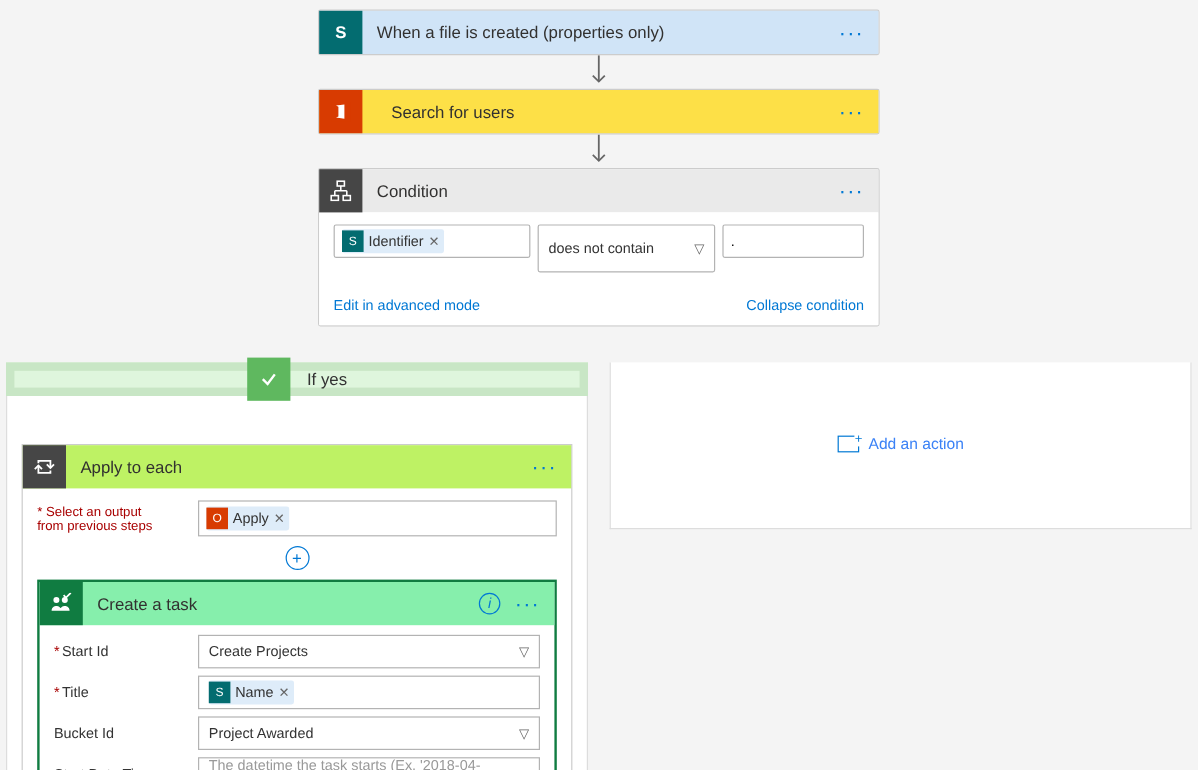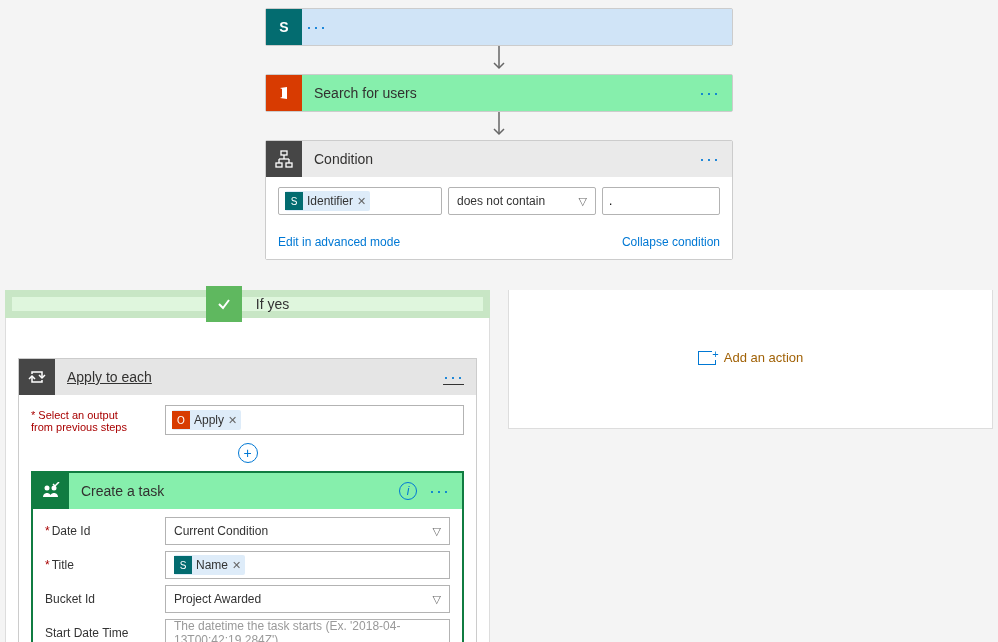--- a/index.html
+++ b/index.html
@@ -1,57 +1,57 @@
 <!DOCTYPE html>
 <html><head>
 <meta charset="utf-8">
 <style>
 * { box-sizing: border-box; margin: 0; padding: 0; font-family: "Segoe UI", Arial, sans-serif; }
 body { background: #f4f4f4; font-size: 13px; color: #333; width: 998px; }
 .flow-top { display: flex; flex-direction: column; align-items: center; padding-top: 8px; }
 .step-card { width: 468px; background: #fff; border: 1px solid #ccc; border-radius: 2px; }
 .step-header { display: flex; align-items: center; height: 36px; padding-right: 8px; cursor: pointer; }
 .step-header.sp { background: #d0e4f7; }
-.step-header.o365 { background: #86efac; }
+.step-header.o365 { background: #fde047; gap: 12px; }
 .step-header.cond { background: #eaeaea; }
-.step-header.apply { background: #e5e5e5; text-decoration: underline; }
+.step-header.apply { background: #bef264; }
 .step-header.task { background: #86efac; }
 .step-icon { width: 36px; height: 36px; display: flex; align-items: center; justify-content: center; color: #fff; font-weight: bold; font-size: 14px; flex-shrink: 0; }
 .step-icon.sp { background: #036c70; }
 .step-icon.o365 { background: #d83b01; }
 .step-icon.cond { background: #464646; }
 .step-icon.apply { background: #464646; }
 .step-icon.task { background: #107c41; }
 .step-title { flex: 1; padding-left: 12px; font-size: 14px; color: #323130; }
 .step-menu { color: #0078d4; font-size: 18px; letter-spacing: 1px; cursor: pointer; padding: 0 4px; }
 .info-icon { width: 18px; height: 18px; border: 1.5px solid #0078d4; border-radius: 50%; color: #0078d4; display: flex; align-items: center; justify-content: center; font-size: 12px; font-style: italic; margin-right: 8px; cursor: pointer; }
 .cond-body { padding: 10px 12px; background: #fff; }
 .cond-row { display: flex; gap: 6px; }
 .cond-field { flex: 1; border: 1px solid #b3b3b3; border-radius: 2px; height: 28px; display: flex; align-items: center; padding: 0 6px; background: #fff; }
-.cond-select { width: 148px; border: 1px solid #b3b3b3; border-radius: 2px; height: 28px; display: flex; align-items: center; justify-content: space-between; padding: 0 8px; background: #fff; font-size: 12px; cursor: pointer; }
+.cond-select { width: 148px; border: 1px solid #b3b3b3; border-radius: 2px; height: 40px; display: flex; align-items: center; justify-content: space-between; padding: 0 8px; background: #fff; font-size: 12px; cursor: pointer; }
 .cond-value { width: 118px; border: 1px solid #b3b3b3; border-radius: 2px; height: 28px; padding: 0 6px; background: #fff; font-size: 12px; }
 .cond-links { display: flex; justify-content: space-between; margin-top: 20px; font-size: 12px; }
 .cond-links a { color: #0078d4; text-decoration: none; cursor: pointer; }
 .token { display: inline-flex; align-items: center; background: #deecf9; border-radius: 2px; height: 20px; padding: 0 4px 0 0; font-size: 12px; }
 .token.o365 .tok-i { background: #d83b01; }
 .token.sp .tok-i { background: #036c70; }
 .tok-i { width: 18px; height: 18px; display: inline-flex; align-items: center; justify-content: center; color: #fff; font-size: 10px; margin-right: 4px; }
 .tok-x { margin-left: 4px; color: #666; cursor: pointer; font-size: 11px; }
 .branches { display: flex; gap: 18px; padding: 30px 0 0 0; justify-content: center; }
 .branch { width: 485px; }
 .branch-hdr { display: flex; align-items: center; height: 28px; border: 7px solid #4c1d95; justify-content: center; }
 .branch-hdr.yes { background: #dff6dd; border-color: #c8e6c5; }
 .branch-hdr.no { background: #fde7e9; border-color: #f7c6ca; }
 .branch-ic { width: 36px; height: 36px; display: flex; align-items: center; justify-content: center; }
 .branch-ic.yes { background: #5fb85f; color: #fff; }
 .branch-ic.no { background: #d13438; color: #fff; }
 .branch-title { padding-left: 14px; font-size: 14px; }
 .branch-body { background: #fff; border: 1px solid #ddd; border-top: none; padding: 40px 12px 12px 12px; }
 .branch-body.no { padding: 60px 12px 60px 12px; text-align: center; }
-.add-action { display: inline-flex; align-items: center; gap: 8px; color: #a16207; cursor: pointer; font-size: 13px; }
+.add-action { display: inline-flex; align-items: center; gap: 8px; color: #3b82f6; cursor: pointer; font-size: 13px; }
 .add-action .ai-ic { width: 18px; height: 14px; border: 1.5px solid #0078d4; position: relative; }
 .add-action .ai-ic::after { content: "+"; position: absolute; top: -4px; right: -4px; font-size: 11px; color: #0078d4; background: #fff; }
 .apply-card { border: 1px solid #ccc; background: #fff; }
 .apply-body { padding: 10px 12px; }
 .apply-row { display: flex; gap: 24px; align-items: flex-start; }
 .apply-label { width: 110px; font-size: 11px; color: #a80000; padding-top: 4px; }
 .apply-input { flex: 1; height: 30px; border: 1px solid #b3b3b3; display: flex; align-items: center; padding: 0 6px; }
 .plus-circle { width: 20px; height: 20px; border: 1.5px solid #0078d4; border-radius: 50%; color: #0078d4; display: flex; align-items: center; justify-content: center; margin: 8px auto 0 auto; cursor: pointer; font-size: 14px; }
 .task-card { border: 2px solid #107c41; margin-top: 8px; }
 .task-body { padding: 8px 12px; }
@@ -65,20 +65,21 @@
 svg.arrow { display: block; }
 </style>
 </head>
 <body>
 
 <div class="flow-top">
 
   <div class="step-card">
     <div class="step-header sp">
       <div class="step-icon sp">S</div>
+      <div class="step-title">When a file is created (properties only)</div>
       <div class="step-menu">···</div>
     </div>
   </div>
   <svg class="arrow" width="20" height="28">
       <line x1="10" y1="0" x2="10" y2="22" stroke="#666" stroke-width="1.5"></line>
       <polyline points="5,17 10,22 15,17" fill="none" stroke="#666" stroke-width="1.5"></polyline>
     </svg>
 
   <div class="step-card">
     <div class="step-header o365">
@@ -183,23 +184,23 @@
                     <path d="M1 15 C1 11 5 11 5 11 C5 11 9 11 9 15 M8 15 C8 11 12 11 12 11 C12 11 16 11 16 15" fill="#fff"></path>
                     <polyline points="11,2 13,4 17,0" fill="none" stroke="#fff" stroke-width="1.5"></polyline>
                   </svg>
               </div>
               <div class="step-title">Create a task</div>
               <div class="info-icon">i</div>
               <div class="step-menu">···</div>
             </div>
             <div class="task-body">
               <div class="form-row">
-                <div class="form-label"><span class="req">*</span><span>Date Id</span></div>
+                <div class="form-label"><span class="req">*</span><span>Start Id</span></div>
                 <div class="form-input sel">
-                  <span>Current Condition</span>
+                  <span>Create Projects</span>
                   <span class="chev">▽</span>
                 </div>
               </div>
               <div class="form-row">
                 <div class="form-label"><span class="req">*</span><span>Title</span></div>
                 <div class="form-input">
                   <span class="token sp">
                     <span class="tok-i">S</span>
                     <span>Name</span>
                     <span class="tok-x">✕</span>

